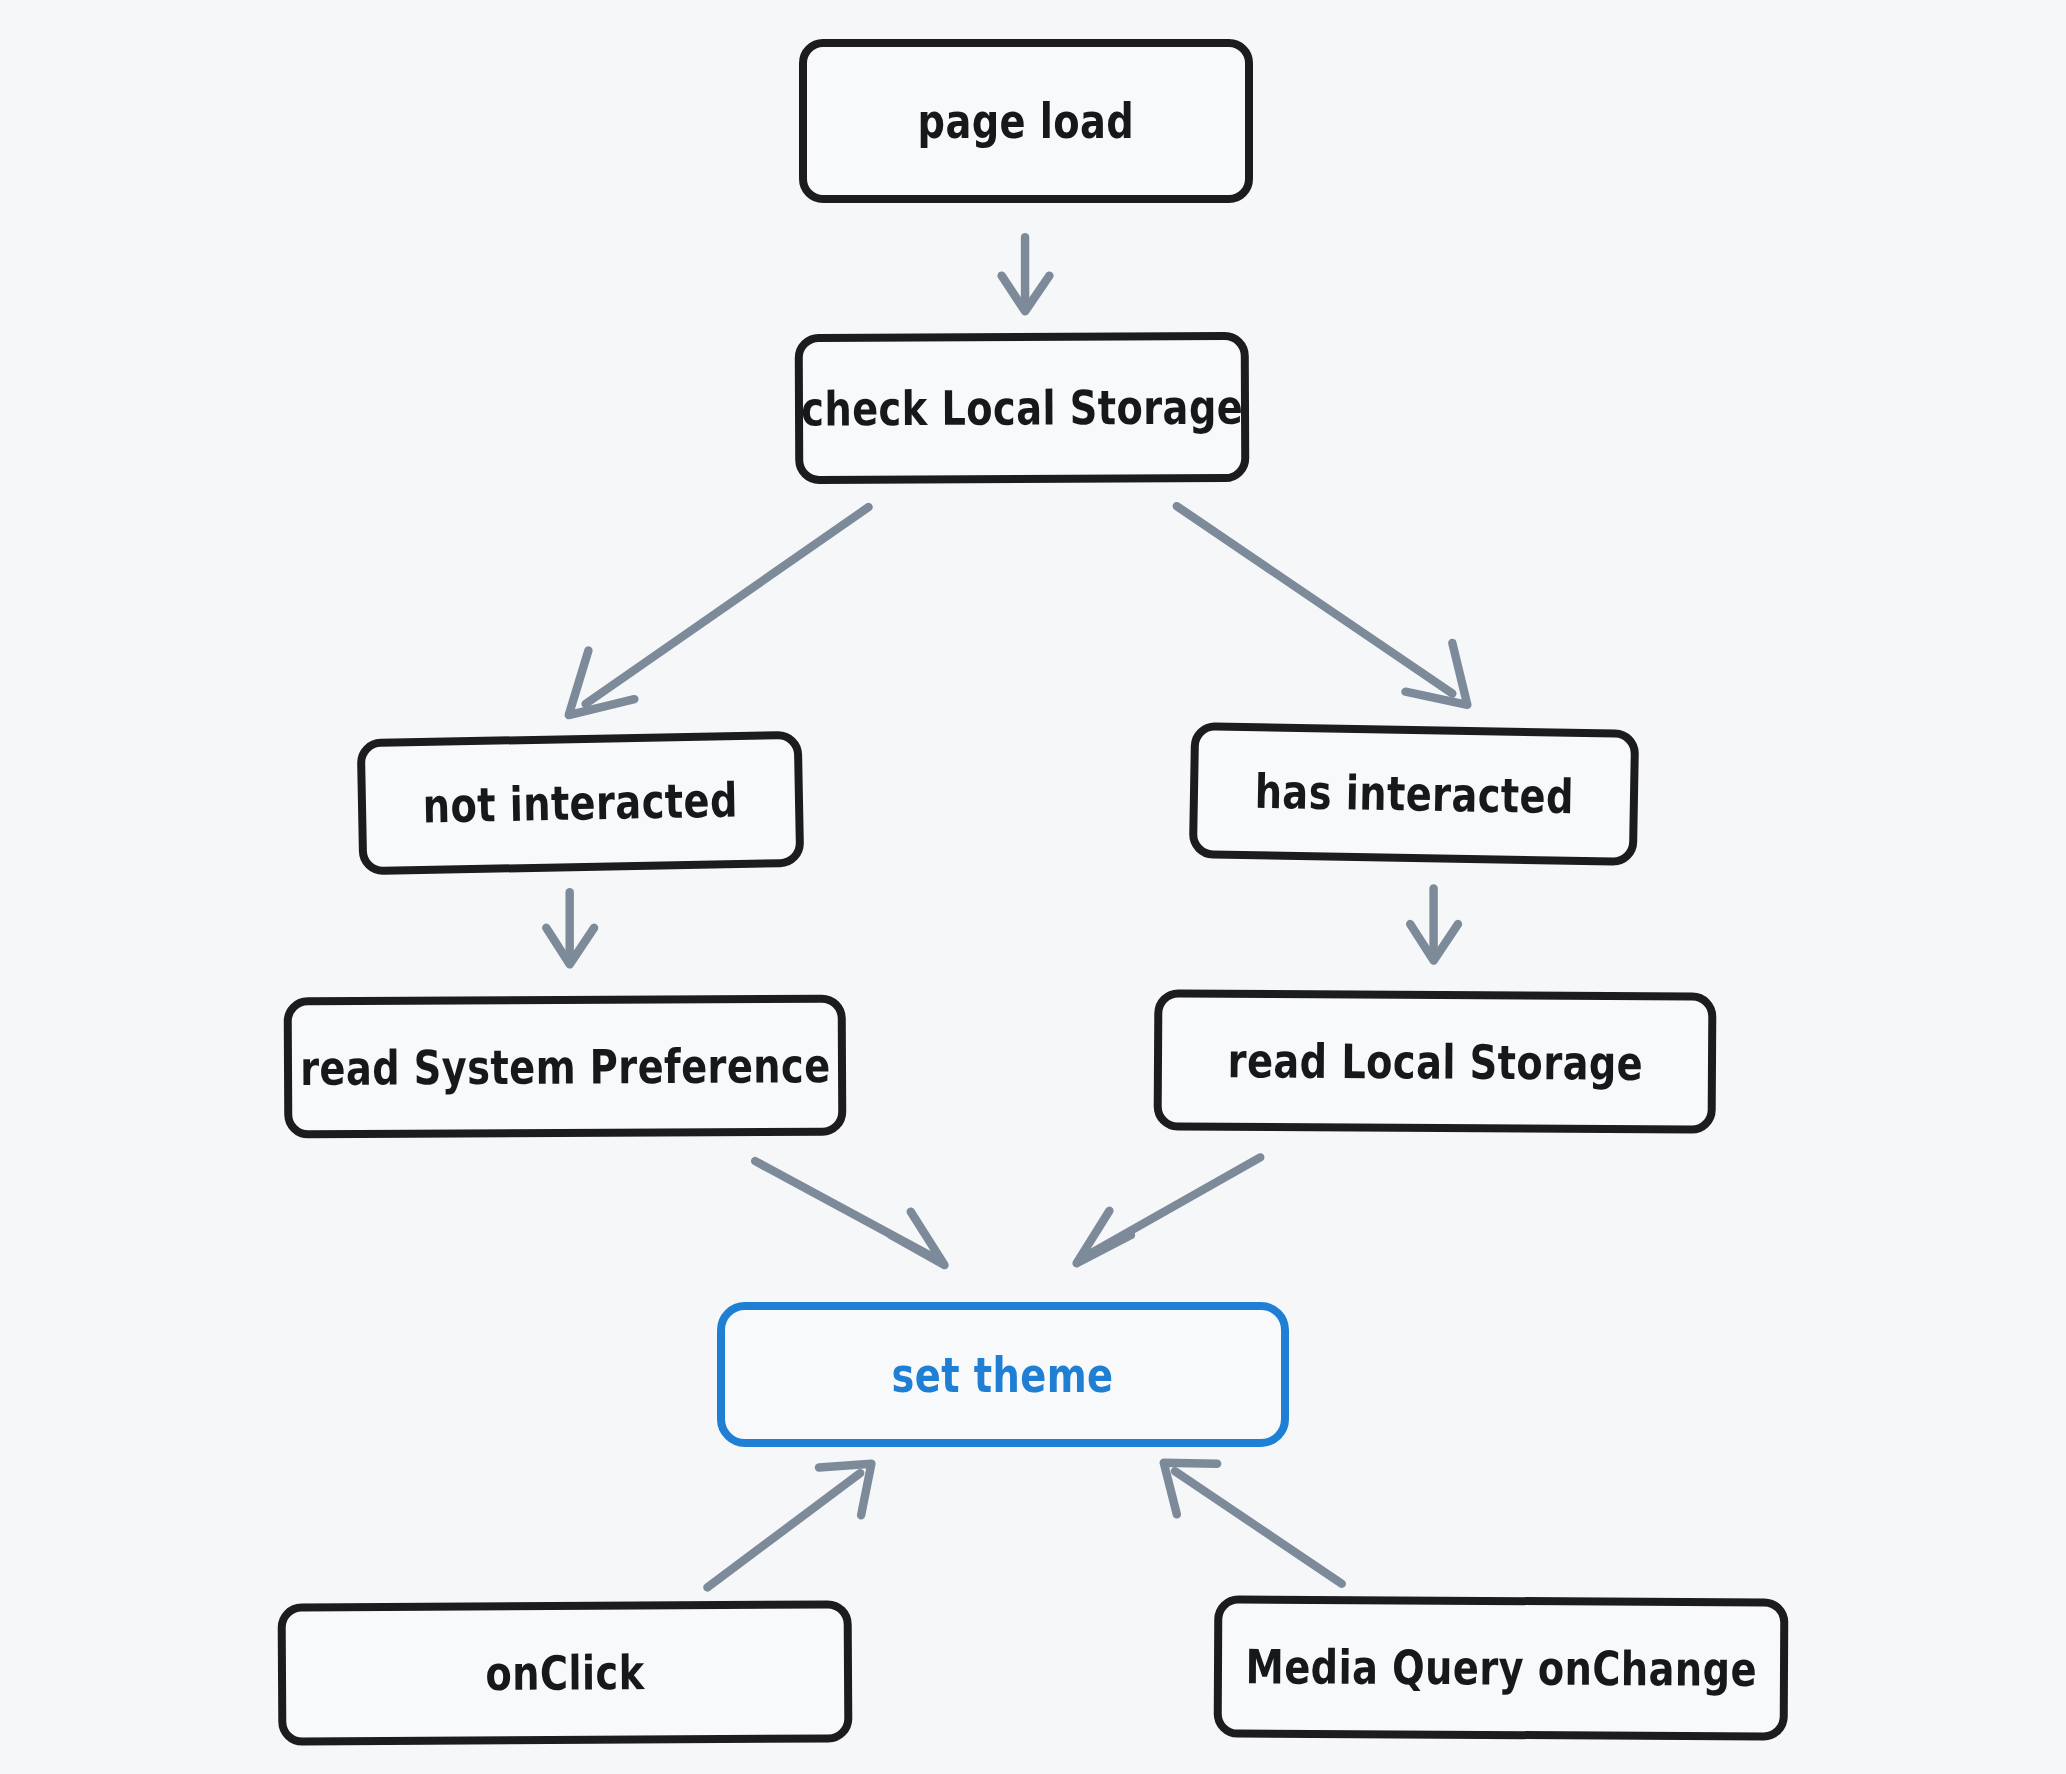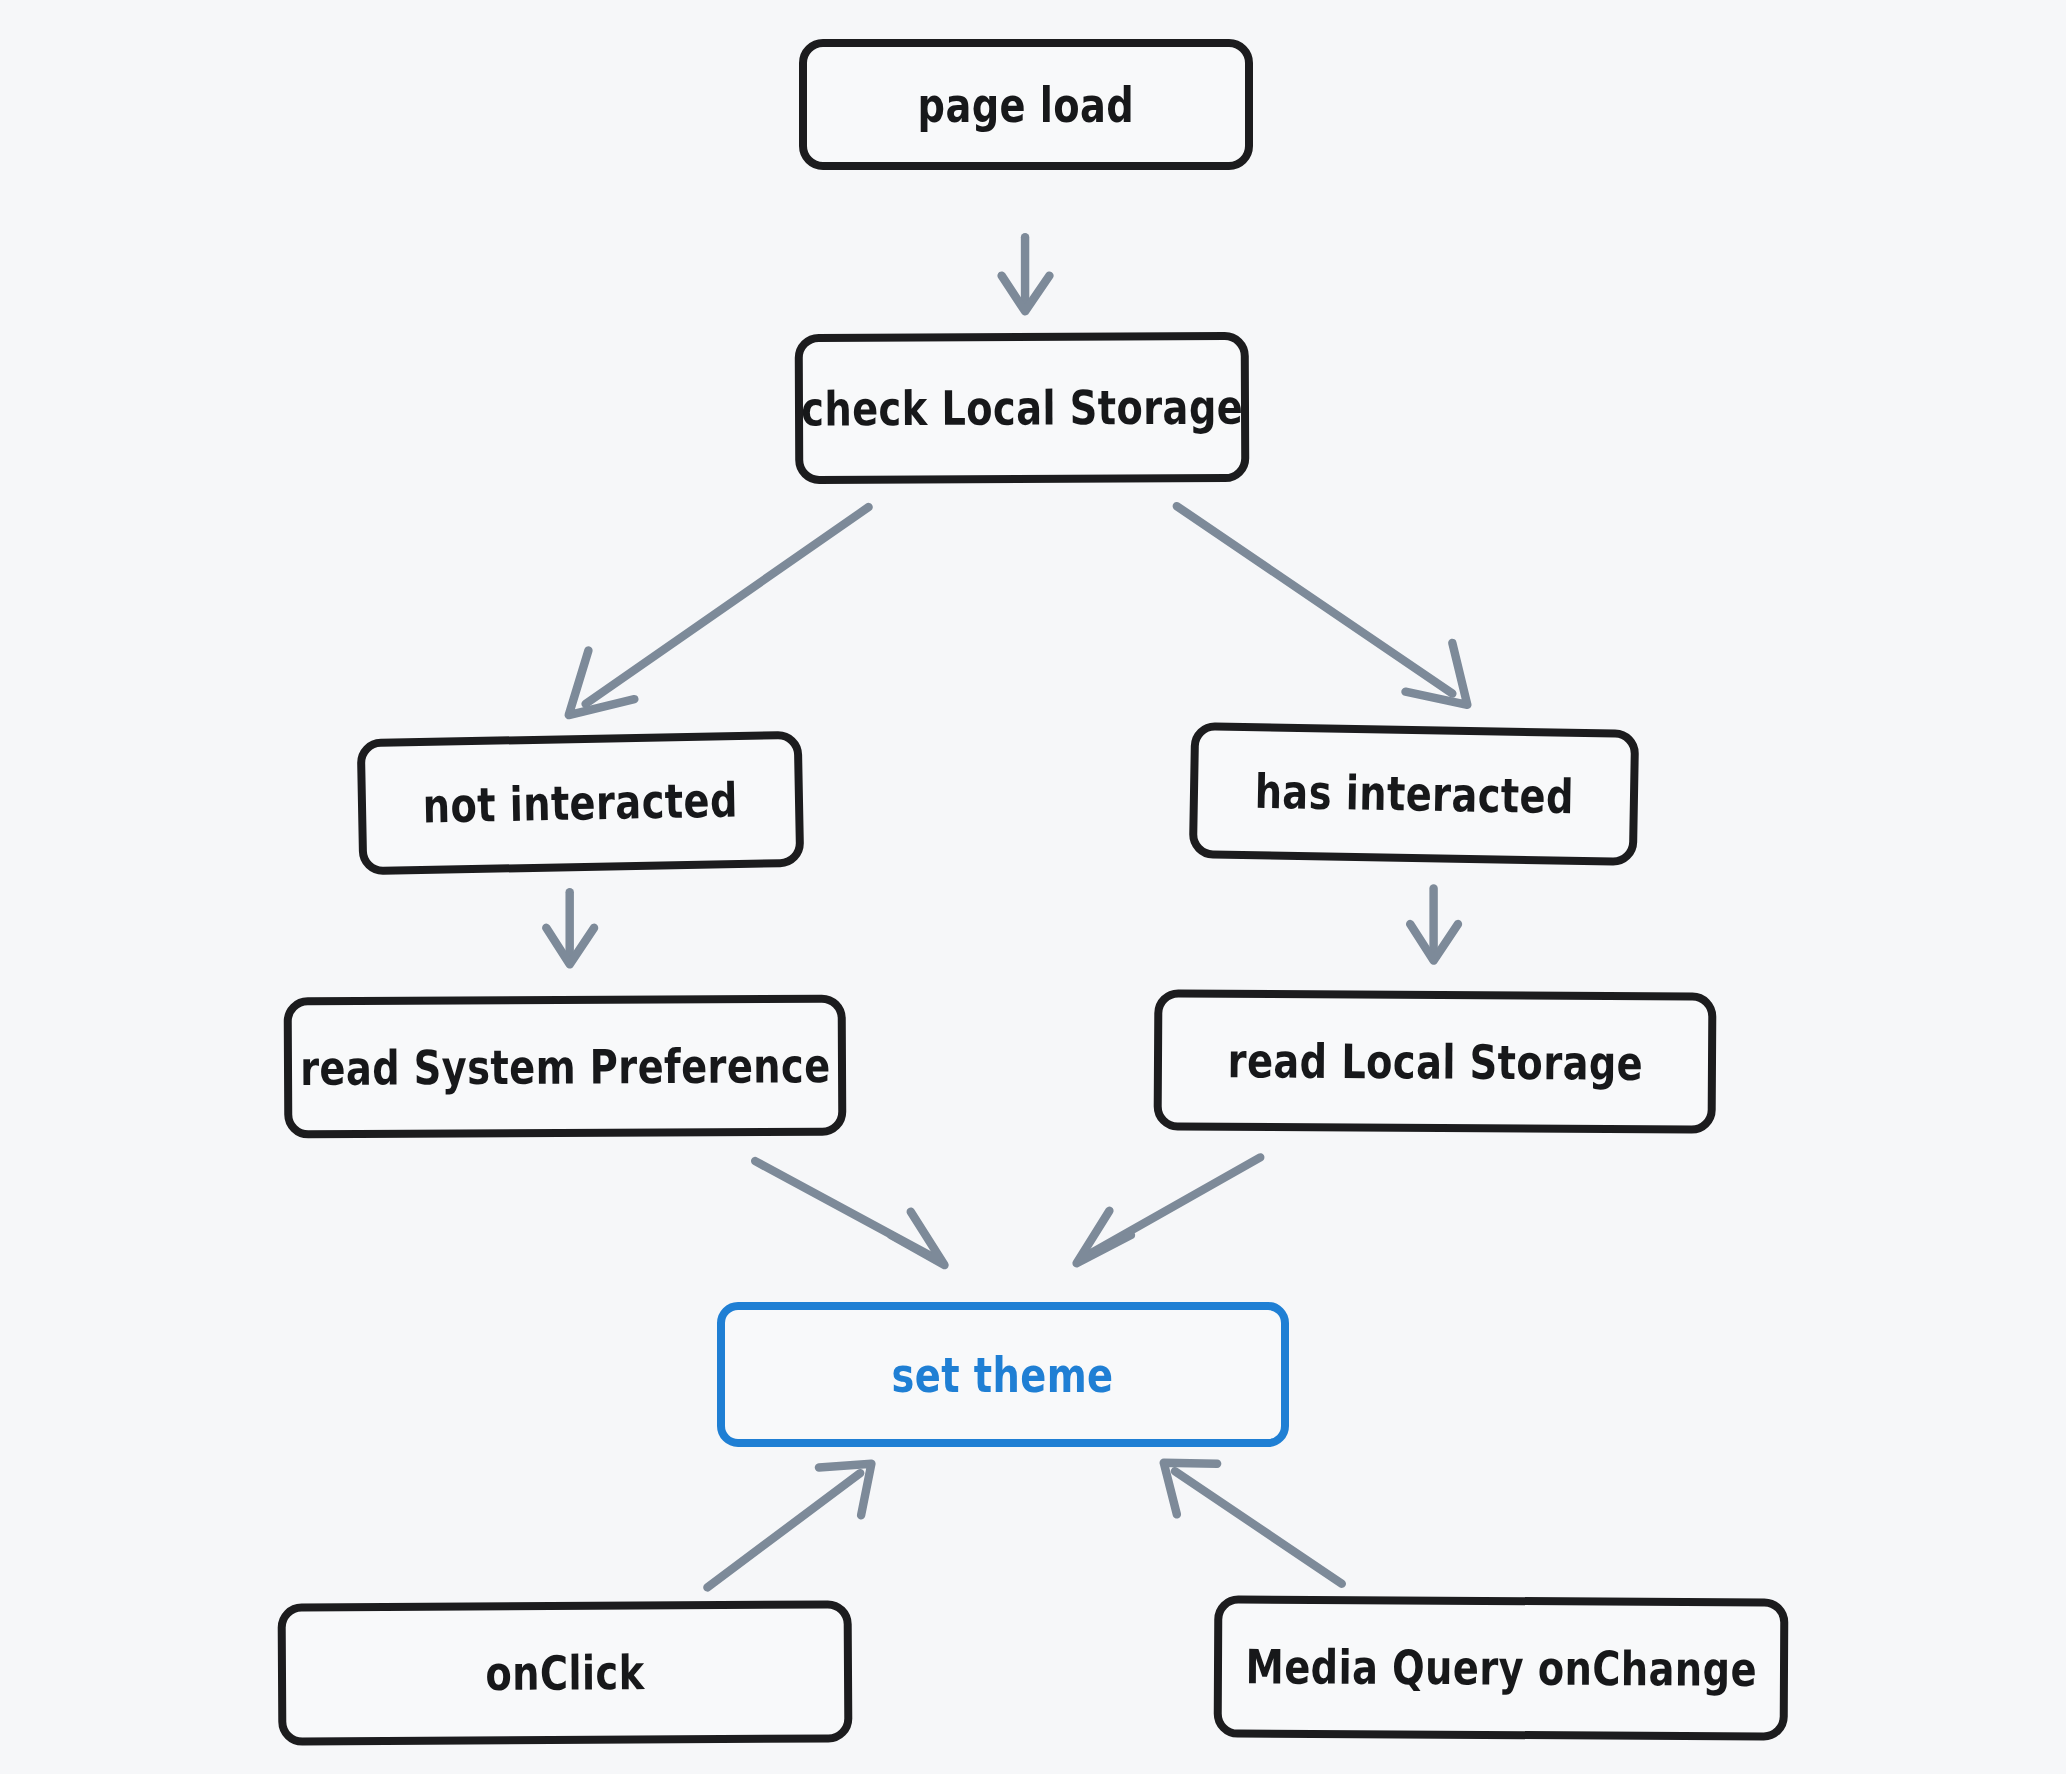--- a/index.html
+++ b/index.html
@@ -49,32 +49,32 @@
   }
   .node.accent {
     border-color: #1f7fd4;
     border-radius: 28px;
   }
   .node.accent .node-label {
     color: #1f7fd4;
   }
 
   
-  #node-page-load      { left: 799px;  top: 39px;   width: 454px; height: 131px; }
+  #node-page-load      { left: 799px;  top: 39px;   width: 454px; height: 164px; }
   #node-check-storage  { left: 795px;  top: 333px;  width: 454px; height: 150px;
                          transform: rotate(-0.25deg); }
   #node-not-interacted { left: 358px;  top: 735px;  width: 445px; height: 136px;
                          transform: rotate(-1.1deg); }
   #node-has-interacted { left: 1190px; top: 726px;  width: 448px; height: 136px;
                          transform: rotate(1.0deg); }
   #node-read-system    { left: 284px;  top: 996px; width: 562px; height: 141px;
                          transform: rotate(-0.3deg); }
   #node-read-storage   { left: 1154px; top: 991px; width: 562px; height: 141px;
                          transform: rotate(0.35deg); }
-  #node-set-theme      { left: 717px;  top: 1302px; width: 572px; height: 145px; border-radius: 21px; }
+  #node-set-theme      { left: 717px;  top: 1302px; width: 572px; height: 145px; }
   #node-onclick        { left: 278px;  top: 1602px; width: 574px; height: 142px;
                          transform: rotate(-0.35deg); }
   #node-media-query    { left: 1214px; top: 1597px; width: 574px; height: 142px;
                          transform: rotate(0.3deg); }
 </style>
 </head>
 <body>
 
 <div id="canvas">
 

